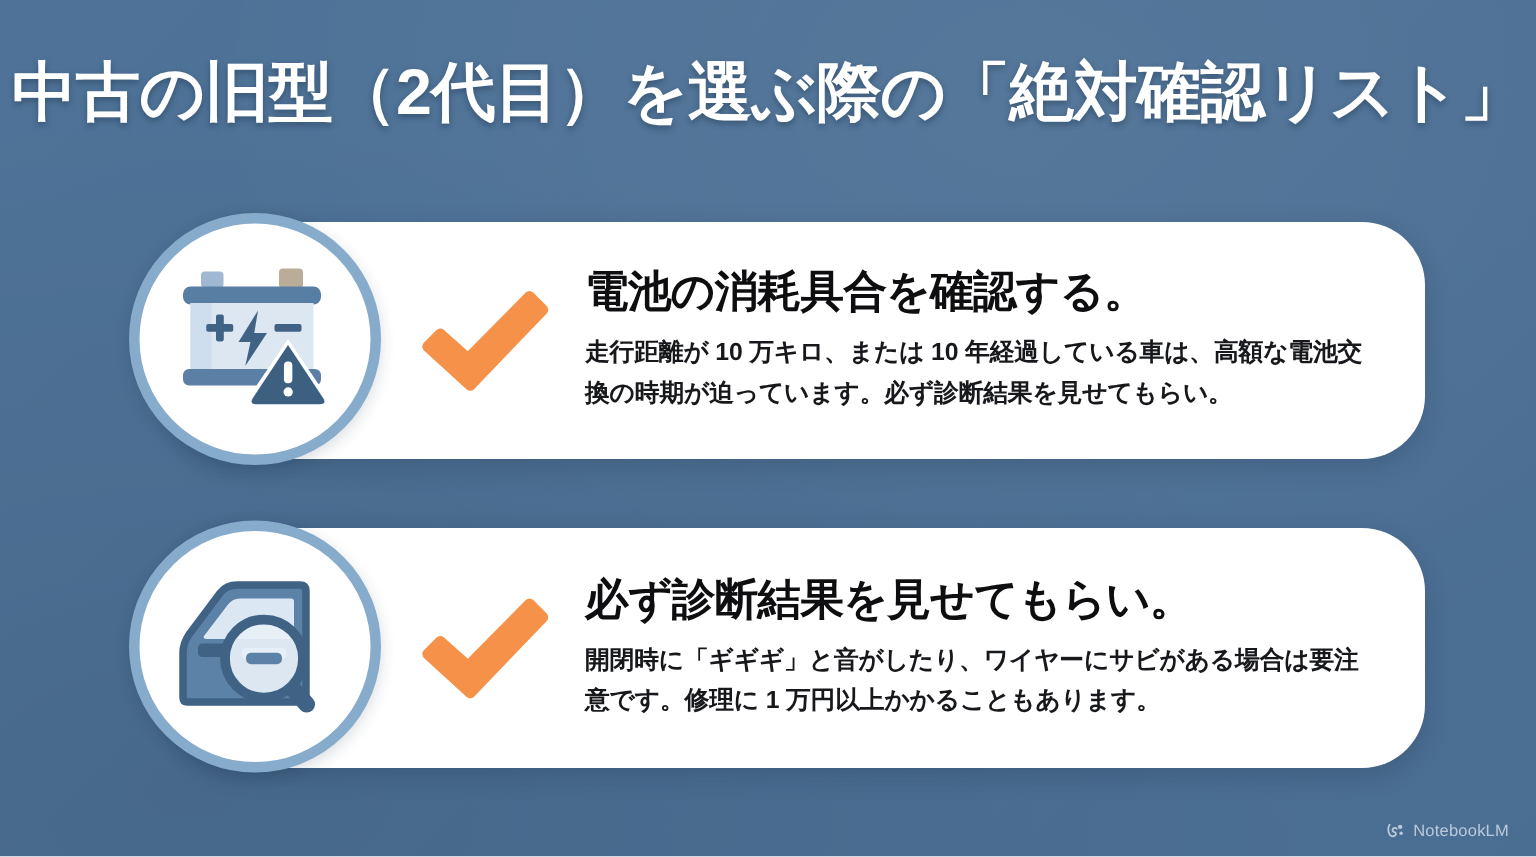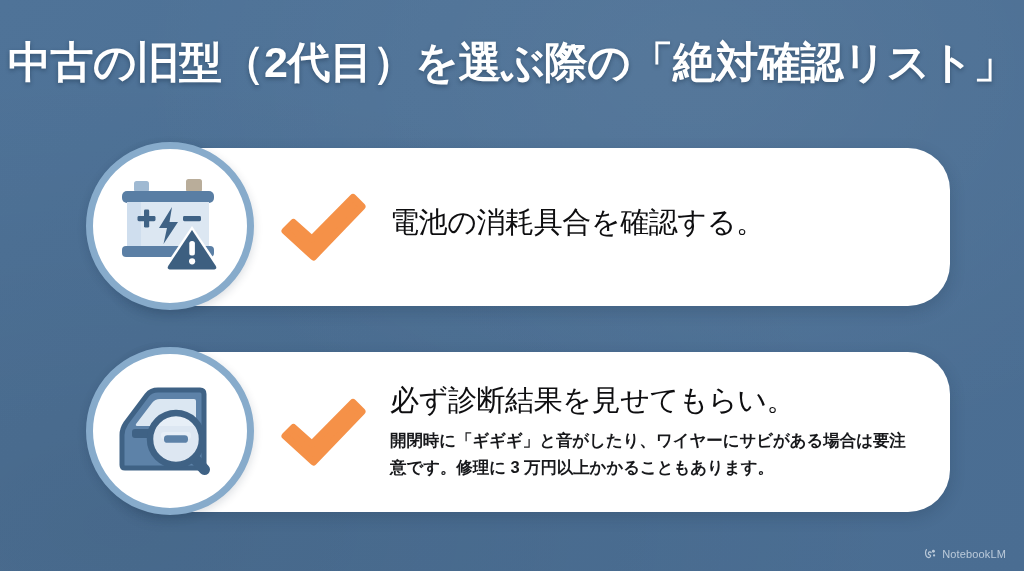--- a/index.html
+++ b/index.html
@@ -71,21 +71,21 @@
     right: 28px;
     top: 0;
     height: 100%;
     display: flex;
     flex-direction: column;
     justify-content: center;
   }
   .card-heading {
     color: #0e0e10;
     font-size: 29px;
-    font-weight: 400;
+    font-weight: 700;
     line-height: 1.2;
     letter-spacing: -0.4px;
     margin: 0 0 9px 0;
     white-space: nowrap;
   }
   .card-text {
     color: #17181b;
     font-size: 16.5px;
     font-weight: 600;
     line-height: 1.62;
@@ -150,27 +150,28 @@
 
 <div id="slide">
 
   <div class="title-wrap">
     <span class="title">中古の旧型（2代目）を選ぶ際の「絶対確認リスト」</span>
   </div>
 
   <div class="card" id="card-1">
     <div class="card-body">
       <div class="card-heading">電池の消耗具合を確認する。</div>
+      <div class="card-text">走行距離が 10 万キロ、または 10 年経過している車は、高額な電池交換の時期が迫っています。必ず診断結果を見せてもらい。</div>
     </div>
   </div>
 
   <div class="card" id="card-2">
     <div class="card-body">
       <div class="card-heading">必ず診断結果を見せてもらい。</div>
-      <div class="card-text">開閉時に「ギギギ」と音がしたり、ワイヤーにサビがある場合は要注意です。修理に 3 万円以上かかることもあります。</div>
+      <div class="card-text">開閉時に「ギギギ」と音がしたり、ワイヤーにサビがある場合は要注意です。修理に 1 万円以上かかることもあります。</div>
     </div>
   </div>
 
   <div class="check" id="check-1">
     <svg viewBox="0 0 92 80" xmlns="http://www.w3.org/2000/svg" aria-hidden="true">
       <path d="M8 44 L16.5 35.5 L35 52 L76 10.5 L85 19.5 L36.5 70 Z" fill="#f59148" stroke="#f59148" stroke-width="7" stroke-linejoin="round" stroke-linecap="round"></path>
     </svg>
   </div>
 
   <div class="check" id="check-2">

